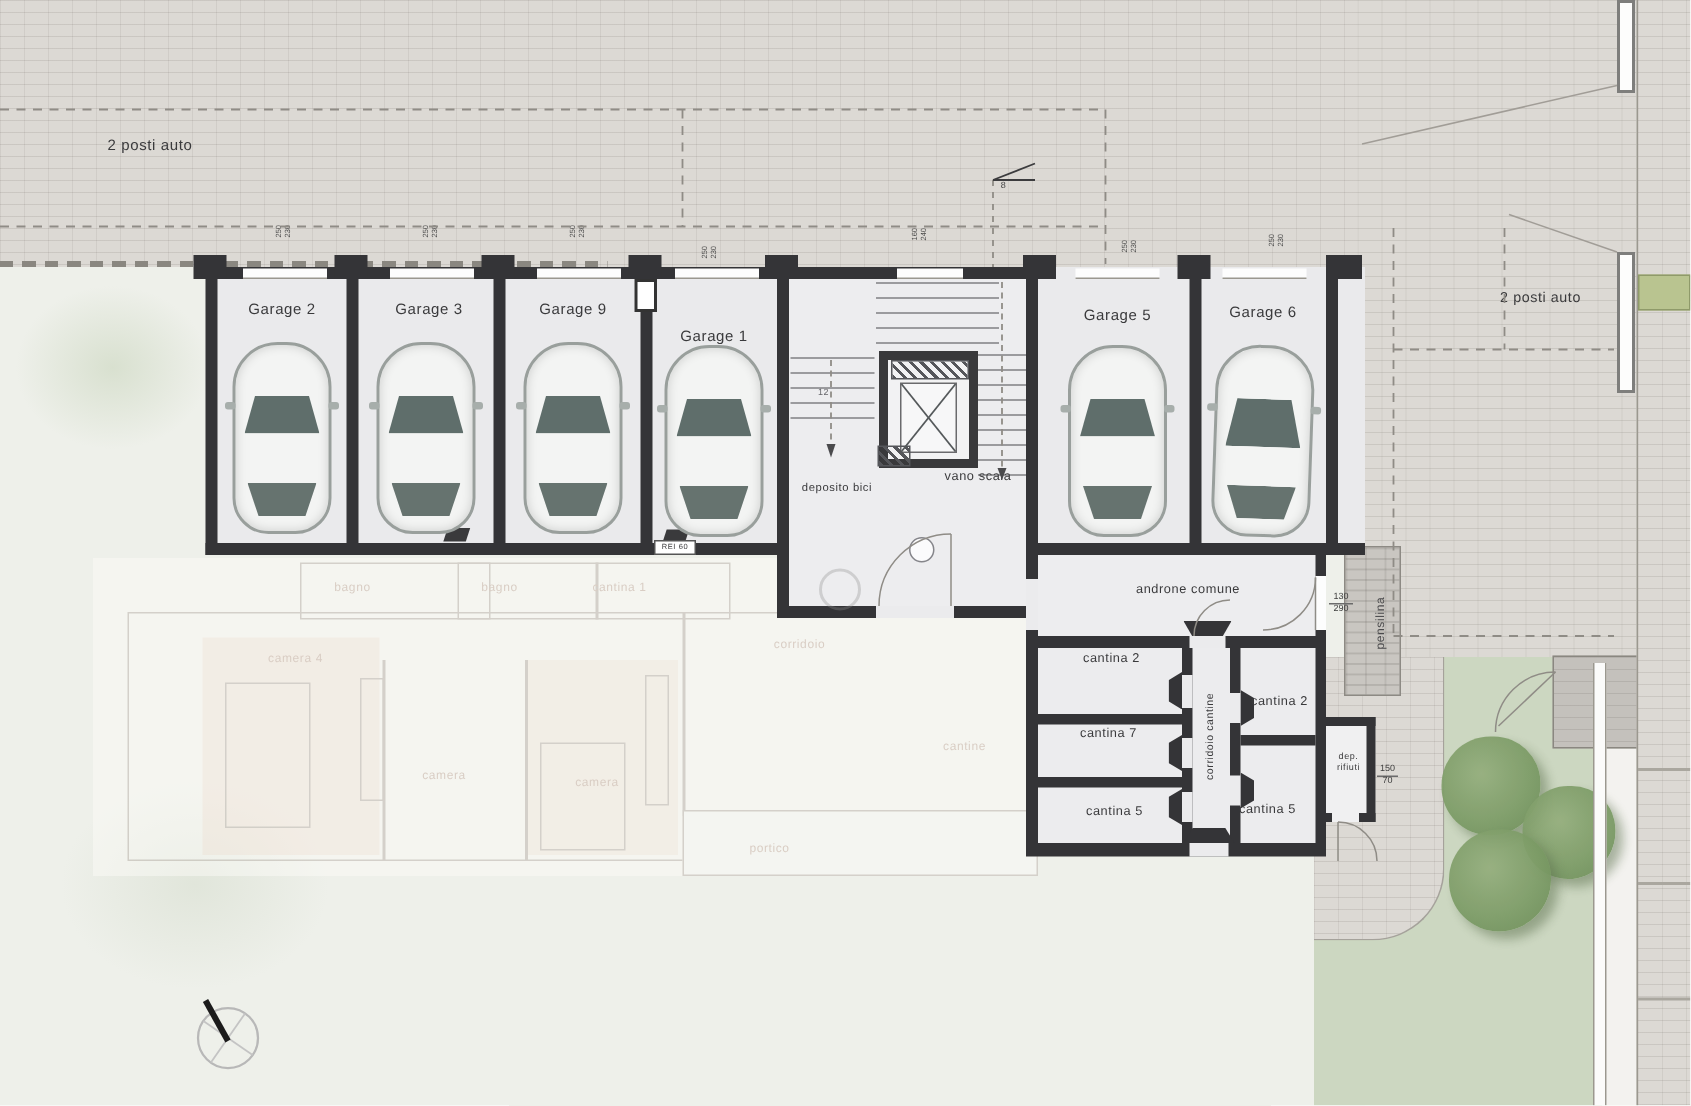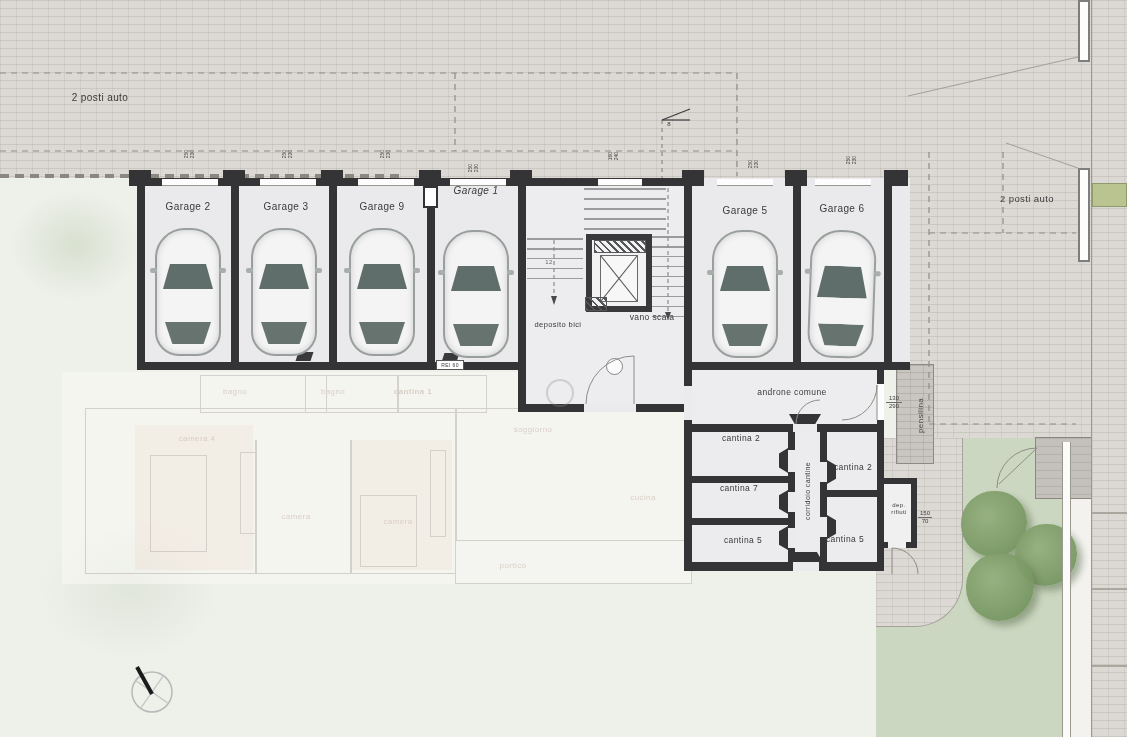--- a/index.html
+++ b/index.html
@@ -96,26 +96,26 @@
     <div class="fwall" style="left:255px;top:440px;width:0;height:132px;"></div>
     <div class="fwall" style="left:350px;top:440px;width:0;height:132px;"></div>
     <div class="fwall" style="left:455px;top:408px;width:235px;height:134px;"></div>
     <div class="fwall" style="left:455px;top:540px;width:235px;height:42px;background:#fafaf7;"></div>
     <div class="fwall" style="left:150px;top:455px;width:55px;height:95px;"></div>
     <div class="fwall" style="left:360px;top:495px;width:55px;height:70px;"></div>
     <div class="fwall" style="left:240px;top:452px;width:14px;height:80px;"></div>
     <div class="fwall" style="left:430px;top:450px;width:14px;height:85px;"></div>
     <div class="lbl lbl-s lbl-faded" style="left:205px;top:386px;width:60px;height:10px;font-size:8px;">bagno</div>
     <div class="lbl lbl-s lbl-faded" style="left:305px;top:386px;width:56px;height:10px;font-size:8px;">bagno</div>
-    <div class="lbl lbl-s lbl-faded" style="left:385px;top:386px;width:56px;height:10px;font-size:8px;font-weight:bold;">cantina 1</div>
+    <div class="lbl lbl-s lbl-faded" style="left:385px;top:386px;width:56px;height:10px;font-size:8px;">cantina 1</div>
     <div class="lbl lbl-s lbl-faded" style="left:162px;top:433px;width:70px;height:10px;font-size:8px;">camera 4</div>
     <div class="lbl lbl-s lbl-faded" style="left:268px;top:511px;width:56px;height:10px;font-size:8px;">camera</div>
     <div class="lbl lbl-s lbl-faded" style="left:370px;top:516px;width:56px;height:10px;font-size:8px;">camera</div>
-    <div class="lbl lbl-s lbl-faded" style="left:500px;top:424px;width:66px;height:10px;font-size:8px;">soggiorno</div>
-    <div class="lbl lbl-s lbl-faded" style="left:615px;top:492px;width:56px;height:10px;font-size:8px;">cucina</div>
+    <div class="lbl lbl-s lbl-faded" style="left:500px;top:424px;width:66px;height:10px;font-size:8px;">corridoio</div>
+    <div class="lbl lbl-s lbl-faded" style="left:615px;top:492px;width:56px;height:10px;font-size:8px;">cantine</div>
     <div class="lbl lbl-s lbl-faded" style="left:485px;top:560px;width:56px;height:10px;font-size:8px;">portico</div>
   </div>
 
   <div class="abs room" style="left:137px;top:178px;width:389px;height:192px;"></div>
   <div class="abs room" style="left:518px;top:178px;width:174px;height:234px;background:#ededef;"></div>
   <div class="abs room" style="left:684px;top:178px;width:226px;height:192px;"></div>
   <div class="abs room" style="left:684px;top:362px;width:200px;height:70px;background:#ededef;"></div>
   <div class="abs room" style="left:684px;top:432px;width:200px;height:138px;background:#ececee;"></div>
   <div class="abs room" style="left:884px;top:478px;width:33px;height:70px;background:#f0f0f1;"></div>
 
@@ -194,21 +194,21 @@
   <div class="abs treads" style="left:527px;top:238px;width:56px;height:46px;"></div>
   <div class="abs" style="left:586px;top:234px;width:66px;height:78px;border:6px solid #39393b;box-sizing:border-box;background:#f2f2f3;"></div>
   <div class="abs hatch" style="left:594px;top:240px;width:50px;height:11px;"></div>
   <div class="abs" style="left:600px;top:255px;width:38px;height:47px;background:#f7f7f8;border:1px solid #6a6a6d;box-sizing:border-box;"></div>
   <div class="abs hatch" style="left:585px;top:297px;width:20px;height:12px;"></div>
   <div class="abs" style="left:606px;top:358px;width:17px;height:17px;border:1.5px solid #85858a;border-radius:50%;background:#fbfbfc;box-sizing:border-box;"></div>
 
   <div class="lbl lbl-g" style="left:148px;top:200px;width:80px;height:13px;">Garage 2</div>
   <div class="lbl lbl-g" style="left:246px;top:200px;width:80px;height:13px;">Garage 3</div>
   <div class="lbl lbl-g" style="left:342px;top:200px;width:80px;height:13px;">Garage 9</div>
-  <div class="lbl lbl-g" style="left:436px;top:184px;width:80px;height:13px;font-style:italic;">Garage 1</div>
+  <div class="lbl lbl-g" style="left:436px;top:218px;width:80px;height:13px;">Garage 1</div>
   <div class="lbl lbl-g" style="left:705px;top:204px;width:80px;height:13px;">Garage 5</div>
   <div class="lbl lbl-g" style="left:802px;top:202px;width:80px;height:13px;">Garage 6</div>
   <div class="lbl" style="left:532px;top:314px;width:52px;height:22px;font-size:7.5px;line-height:8px;">deposito bici</div>
   <div class="lbl lbl-s" style="left:616px;top:311px;width:72px;height:12px;">vano scala</div>
   <div class="lbl lbl-xs" style="left:542px;top:258px;width:14px;height:8px;color:#66666a;">12</div>
   <div class="lbl" style="left:436px;top:360px;width:26px;height:8px;font-size:5px;background:#fff;border:1px solid #555;">REI 60</div>
   <div class="lbl lbl-xs" style="left:664px;top:120px;width:10px;height:8px;">8</div>
   <div class="lbl lbl-s" style="left:748px;top:380px;width:88px;height:24px;line-height:11px;">androne comune</div>
   <div class="lbl lbl-s" style="left:710px;top:432px;width:62px;height:12px;">cantina 2</div>
   <div class="lbl lbl-s" style="left:708px;top:482px;width:62px;height:12px;">cantina 7</div>

